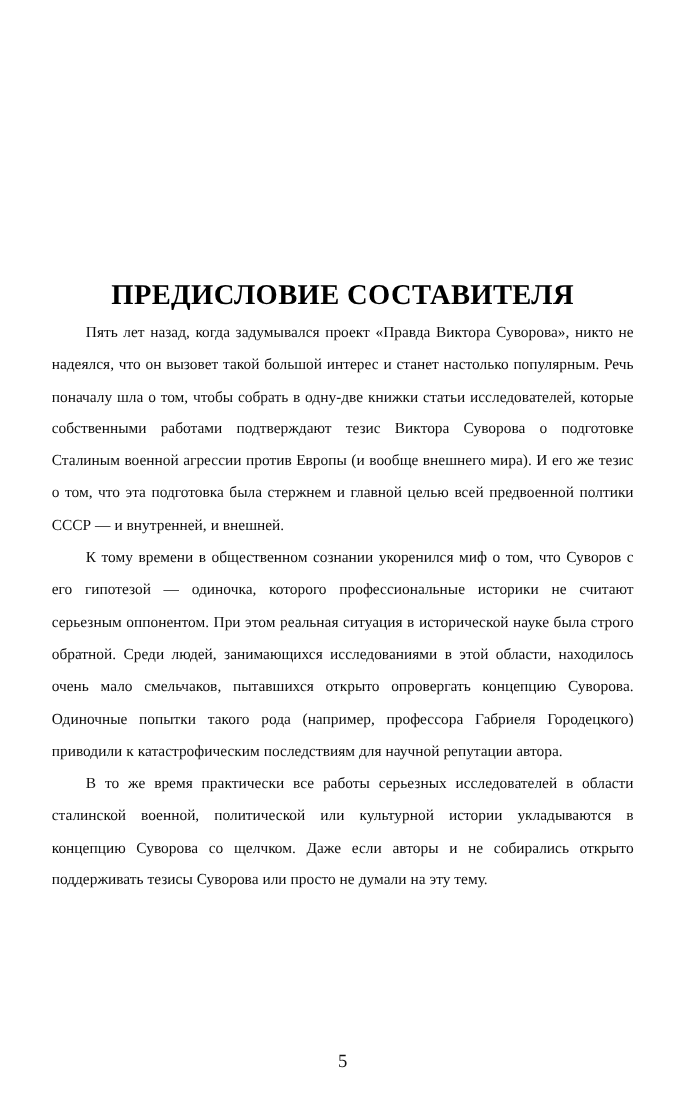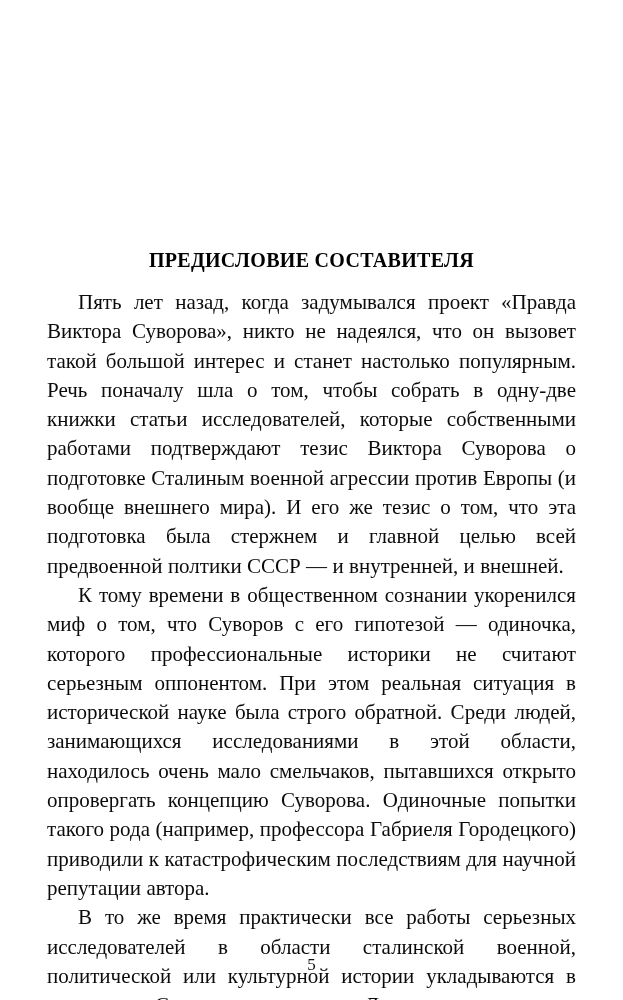--- a/index.html
+++ b/index.html
@@ -19,38 +19,38 @@
   }
 
   .page-title {
     position: absolute;
     left: 0;
     right: 0;
     top: 236px;
     text-align: center;
     font-family: "Liberation Serif", "DejaVu Serif", serif;
     font-weight: bold;
-    font-size: 20px;
+    font-size: 26px;
     letter-spacing: 0.3px;
     color: #000000;
     white-space: nowrap;
   }
 
   .body-block {
     position: absolute;
     left: 47px;
     top: 288px;
     width: 529px;
   }
 
   .para {
     margin: 0;
     text-align: justify;
     text-justify: inter-word;
-    font-size: 21px;
+    font-size: 14px;
     line-height: 29.3px;
     text-indent: 31px;
     color: #0b0b0b;
     hyphens: manual;
     word-spacing: 0.1px;
   }
 
   .page-number {
     position: absolute;
     left: 0;

